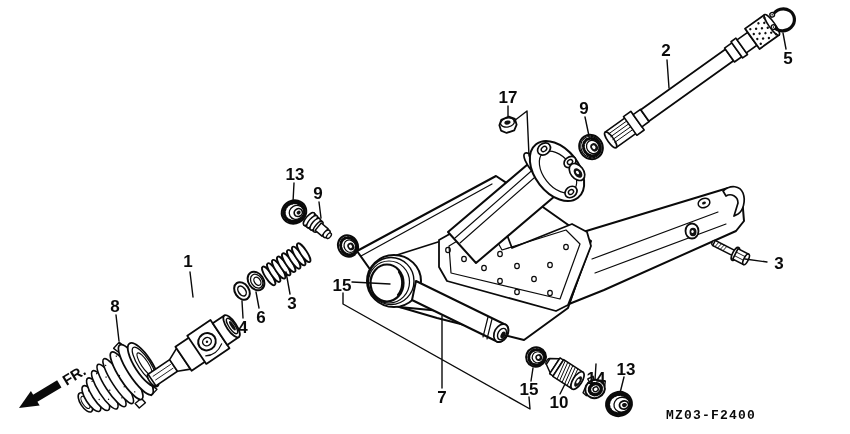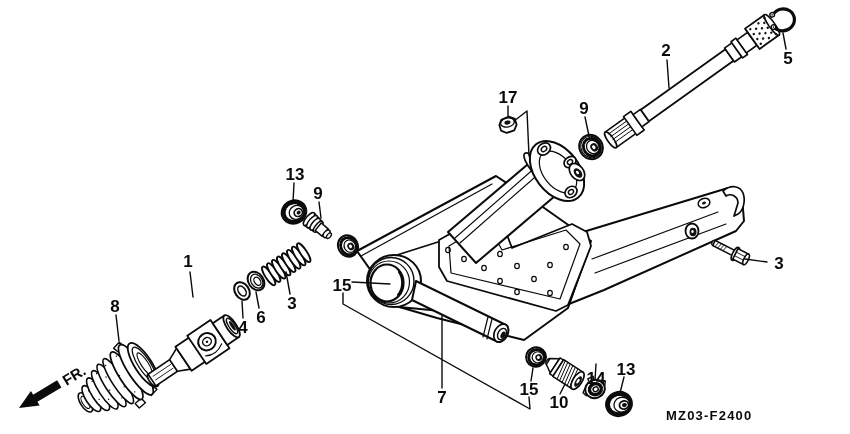--- a/index.html
+++ b/index.html
@@ -9,21 +9,21 @@
   }
   .stage svg{position:absolute;left:0;top:0;}
   #labels-layer{position:absolute;left:0;top:0;width:100%;height:100%;pointer-events:none;}
   .part-label{
     position:absolute;transform:translate(-50%,-50%);
     font-family:"Liberation Sans",sans-serif;font-weight:bold;
     font-size:17px;color:#0a0a0a;line-height:1;white-space:nowrap;
   }
   .diagram-code{
     position:absolute;left:666px;top:408px;
-    font-family:Liberation Sans, sans-serif;font-weight:bold;
+    font-family:Liberation Mono, monospace;font-weight:bold;
     font-size:13px;letter-spacing:1.2px;color:#0a0a0a;
   }
   .fr-text{
     font-family:"Liberation Sans",sans-serif;font-weight:bold;
     font-size:15px;fill:#0a0a0a;
   }
 </style>
 </head>
 <body>
 

